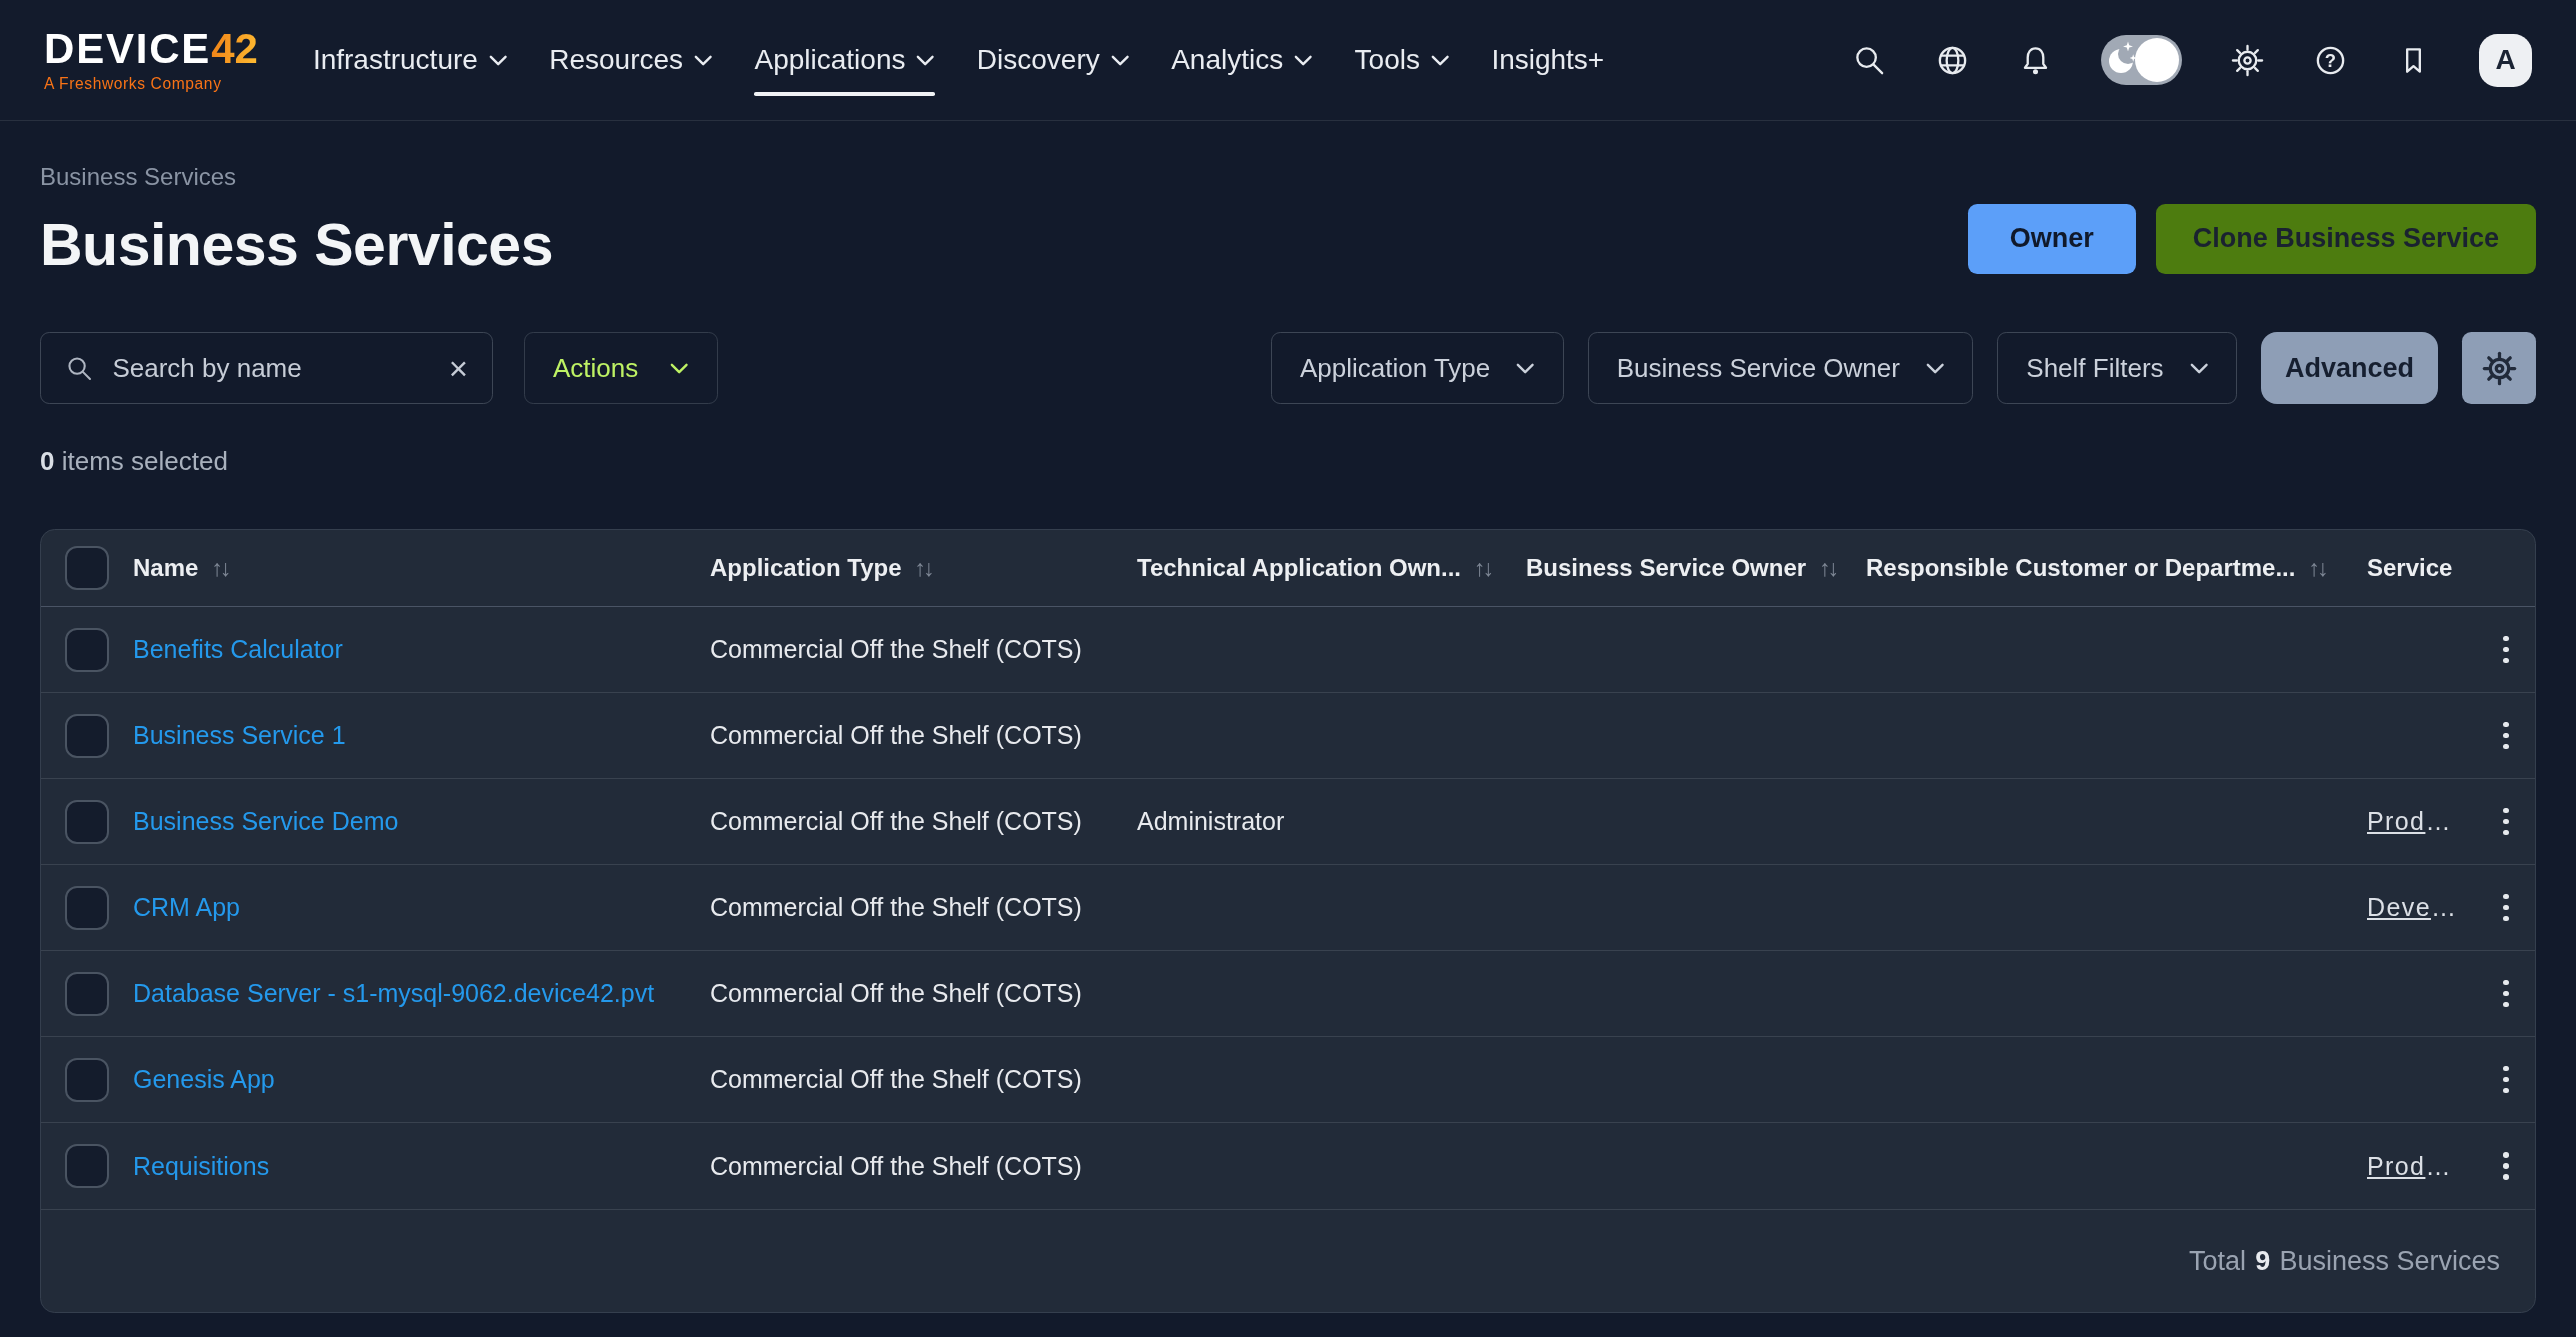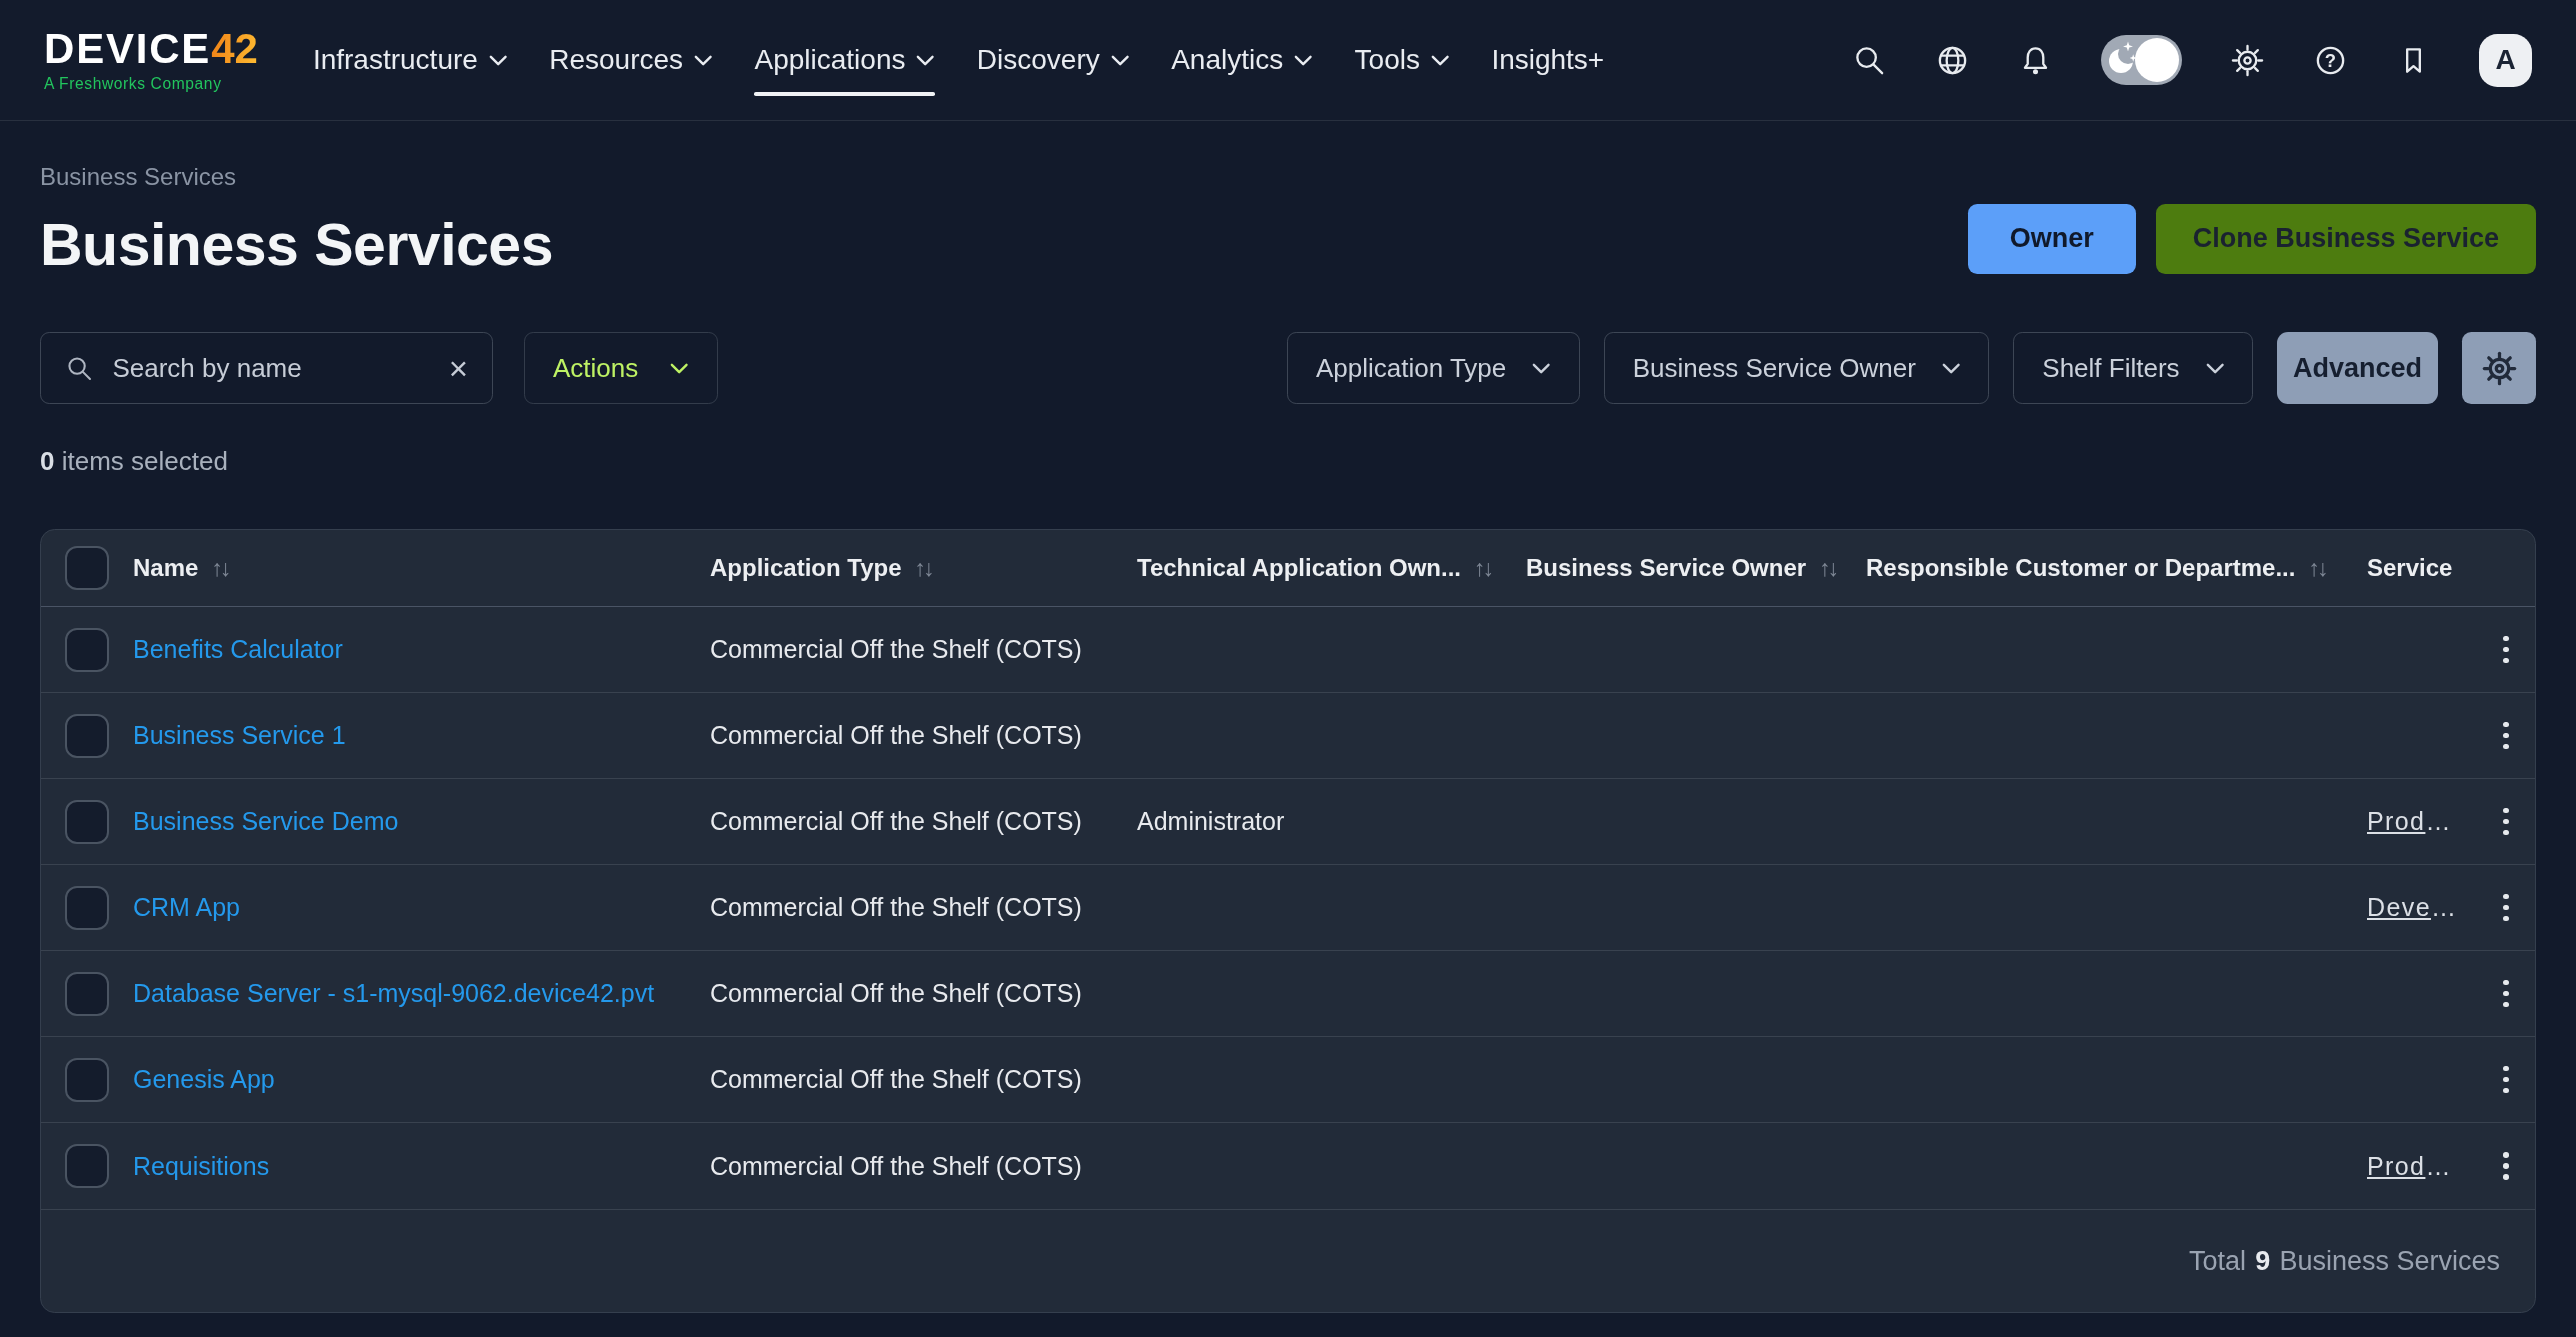--- a/index.html
+++ b/index.html
@@ -16,21 +16,21 @@
     height: 121px; background: #131B2C; border-bottom: 1.8px solid #28303F;
     display: flex; align-items: center; padding: 0 44px;
   }
   .logo { margin-right: 55px; line-height: 1; }
   .logo-main { font-size: 42px; font-weight: 800; color: #FFFFFF; letter-spacing: 1.8px; }
   .logo-accent {
     font-size: 42px; font-weight: 800;
     background: linear-gradient(100deg, #EF7F16, #FFBE33);
     -webkit-background-clip: text; background-clip: text; color: transparent;
   }
-  .logo-sub { font-size: 15.6px; color: #22c55e; margin-top: 5.5px; letter-spacing: 0.6px; }
+  .logo-sub { font-size: 15.6px; color: #f97316; margin-top: 5.5px; letter-spacing: 0.6px; }
 
   .nav { display: flex; align-items: center; gap: 42px; height: 100%; }
   .nav-item {
     position: relative; height: 100%; display: flex; align-items: center; gap: 11px;
     font-size: 28px; color: #E9ECF1; cursor: pointer; white-space: nowrap;
   }
   .nav-item.active::after {
     content: ""; position: absolute; left: 0; right: 0; bottom: 24px;
     height: 3.7px; background: #F0F2F5; border-radius: 1.8px;
   }
@@ -92,21 +92,21 @@
     height: 72px; min-width: 190px; border: 1.8px solid #333C4B; border-radius: 9.2px;
     display: flex; align-items: center; justify-content: center; gap: 32px;
     font-size: 26px; color: #bef264; cursor: default; padding: 0 28px;
   }
 
   .filter-btn {
     height: 72px; border: 1.8px solid #3D4655; border-radius: 9.2px;
     display: flex; align-items: center; gap: 26px; padding: 0 28px;
     font-size: 26px; color: #CBD1DB; cursor: pointer; white-space: nowrap;
   }
-  .btn-advanced { background: #8E9EB6; color: #161F30; font-weight: 700; font-size: 27px; padding: 0 16px; height: 72px; border-radius: 11px; border: none; font-family: inherit; cursor: pointer; }
+  .btn-advanced { background: #8E9EB6; color: #161F30; font-weight: 700; font-size: 27px; padding: 0 24px; height: 72px; border-radius: 16px; border: none; font-family: inherit; cursor: pointer; }
   .gear-btn { width: 74px; height: 72px; background: #8E9EB6; border-radius: 9.2px; display: flex; align-items: center; justify-content: center; cursor: pointer; }
   .gear-btn svg { color: #212A3A; width: 39px; height: 39px; }
   .gear-btn svg circle, .gear-btn svg line { fill: none; stroke: currentColor; stroke-width: 3; stroke-linecap: round; }
 
   .selection { margin-top: 42px; font-size: 26px; color: #A9B1BD; }
   .selection b { color: #D9DEE5; font-weight: 700; }
 
   
   .card {
     margin-top: 52px; background: #222B39; border: 0.9px solid #353F4E;

